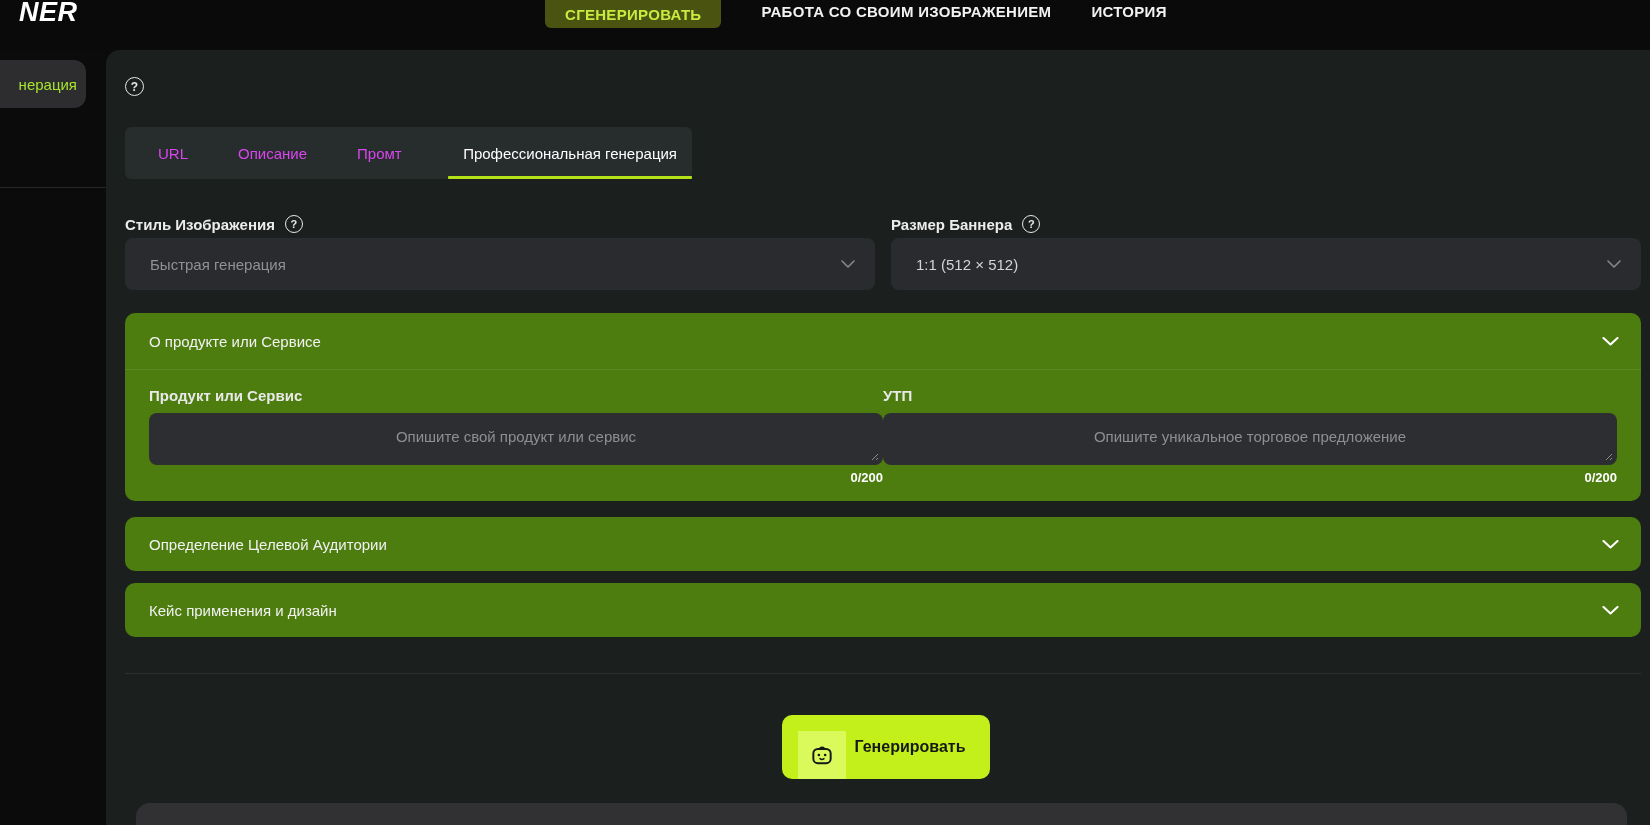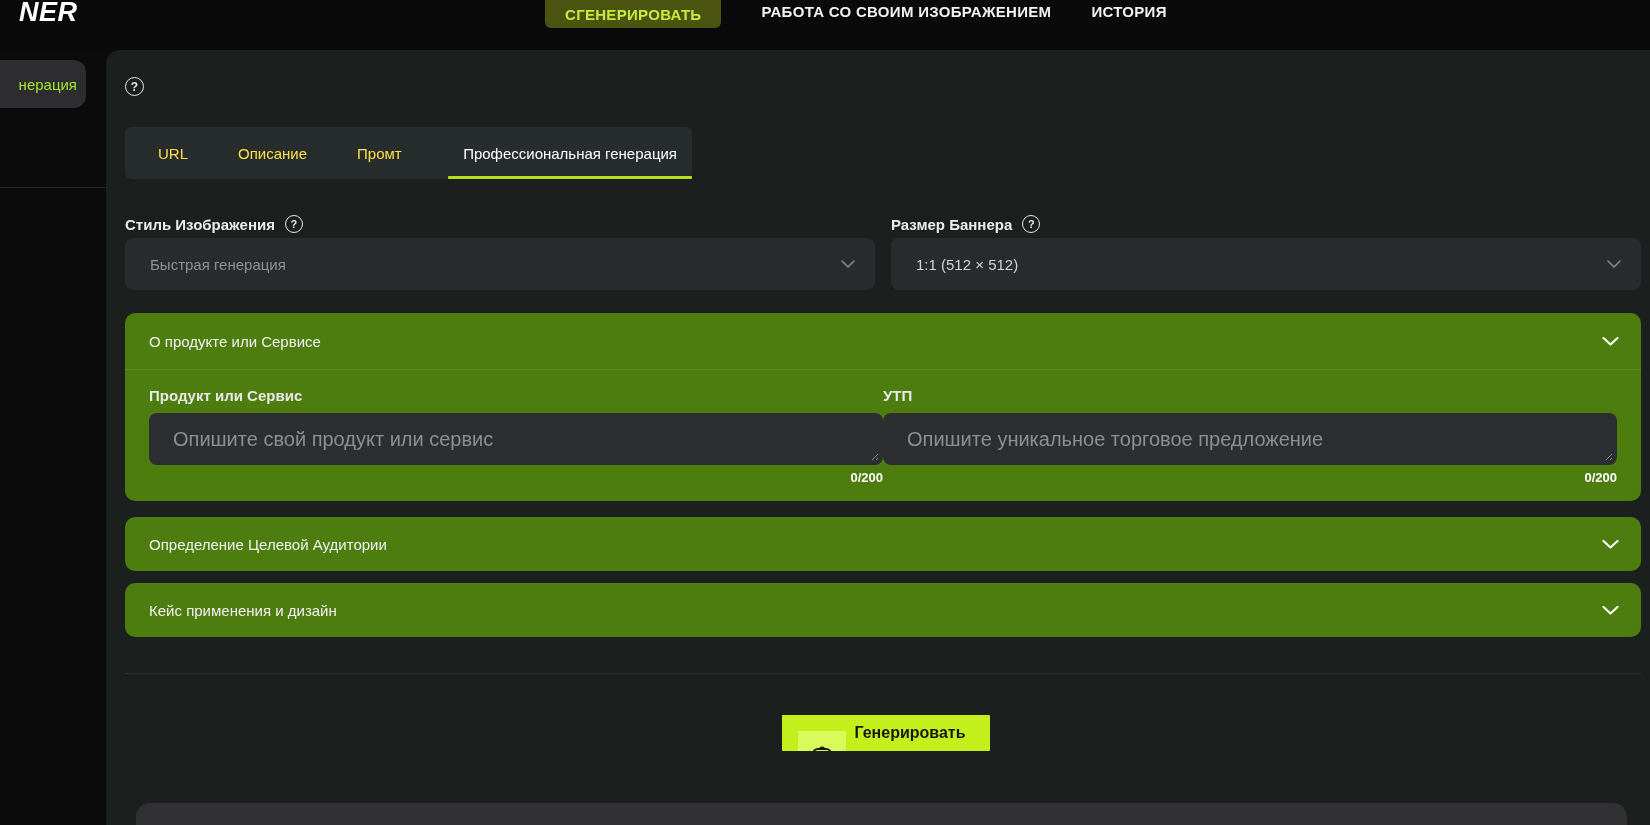--- a/index.html
+++ b/index.html
@@ -54,21 +54,21 @@
   }
   .help.sm { width: 18px; height: 18px; font-size: 11px; }
   
   .tabbar {
     position: absolute; left: 19px; top: 77px; width: 567px; height: 52px;
     background: #272c2c; border-radius: 6px;
     display: flex; align-items: stretch; padding-left: 8px;
   }
   .tab {
     position: relative; display: flex; align-items: center; padding: 0 25px;
-    color: #fde047; font-size: 15px; cursor: pointer; white-space: nowrap;
+    color: #d946ef; font-size: 15px; cursor: pointer; white-space: nowrap;
   }
   .tab.active { color: #ffffff; font-weight: 500; margin-left: auto; padding: 0 15px; }
   .tab.active::after {
     content: ""; position: absolute; left: 0; right: 0; bottom: 0; height: 3px;
     background: #b5e217; border-radius: 1px;
   }
   
   .two-col { display: grid; grid-template-columns: 1fr 1fr; gap: 16px; }
   .form-labels { position: absolute; left: 19px; top: 165px; width: 1516px; }
   .flabel { display: flex; align-items: center; gap: 10px; color: #eceszületett; }
@@ -94,31 +94,32 @@
     padding: 0 22px 0 24px; cursor: pointer;
   }
   .acc1 .acc-head { height: 57px; border-bottom: 1px solid rgba(255,255,255,0.09); }
   .acc-title { color: #f2f2f2; font-size: 15px; font-weight: 500; }
   .acc-body { padding: 0 24px; display: grid; grid-template-columns: 1fr 1fr; }
   .inlabel { margin-top: 17px; margin-bottom: 9px; color: #e9e9e9; font-size: 15px; font-weight: 600; }
   .ta-wrap { position: relative; }
   textarea {
     display: block; width: 100%; height: 52px; resize: none;
     background: #2d2e31; border: none; outline: none; border-radius: 8px;
-    padding: 15px 24px; color: #d8d8d8; font-size: 20px;
+    padding: 15px 24px; color: #d8d8d8; font-size: 15px;
     font-family: "Liberation Sans", "DejaVu Sans", sans-serif;
+    text-align: center;
   }
   textarea::placeholder { color: #8d8f93; opacity: 1; }
   .grip { position: absolute; right: 4px; bottom: 4px; }
   .counter { margin-top: 5px; text-align: right; color: #ffffff; font-size: 13px; font-weight: 700; }
   
   .hr { position: absolute; left: 19px; top: 623px; width: 1516px; border-top: 1px solid rgba(255,255,255,0.08); }
   .gen-btn {
-    position: absolute; left: 676px; top: 665px; width: 208px; height: 36px;
-    border: none; padding: 16px; border-radius: 1px; overflow: hidden;
+    position: absolute; left: 676px; top: 665px; width: 208px; height: 64px;
+    border: none; padding: 16px; border-radius: 10px; overflow: hidden;
     display: flex; cursor: pointer; background: #c3f01a;
   }
   .gen-icon { width: 48px; height: 48px; background: #d9fa5a; display: flex; align-items: center; justify-content: center; }
   .gen-label {
     flex: 1; display: flex; align-items: center; justify-content: center;
     color: #171717; font-size: 16px; font-weight: 600;
     font-family: "Liberation Sans", "DejaVu Sans", sans-serif;
   }
   .bottom-panel {
     position: absolute; left: 30px; top: 753px; width: 1491px; height: 50px;

